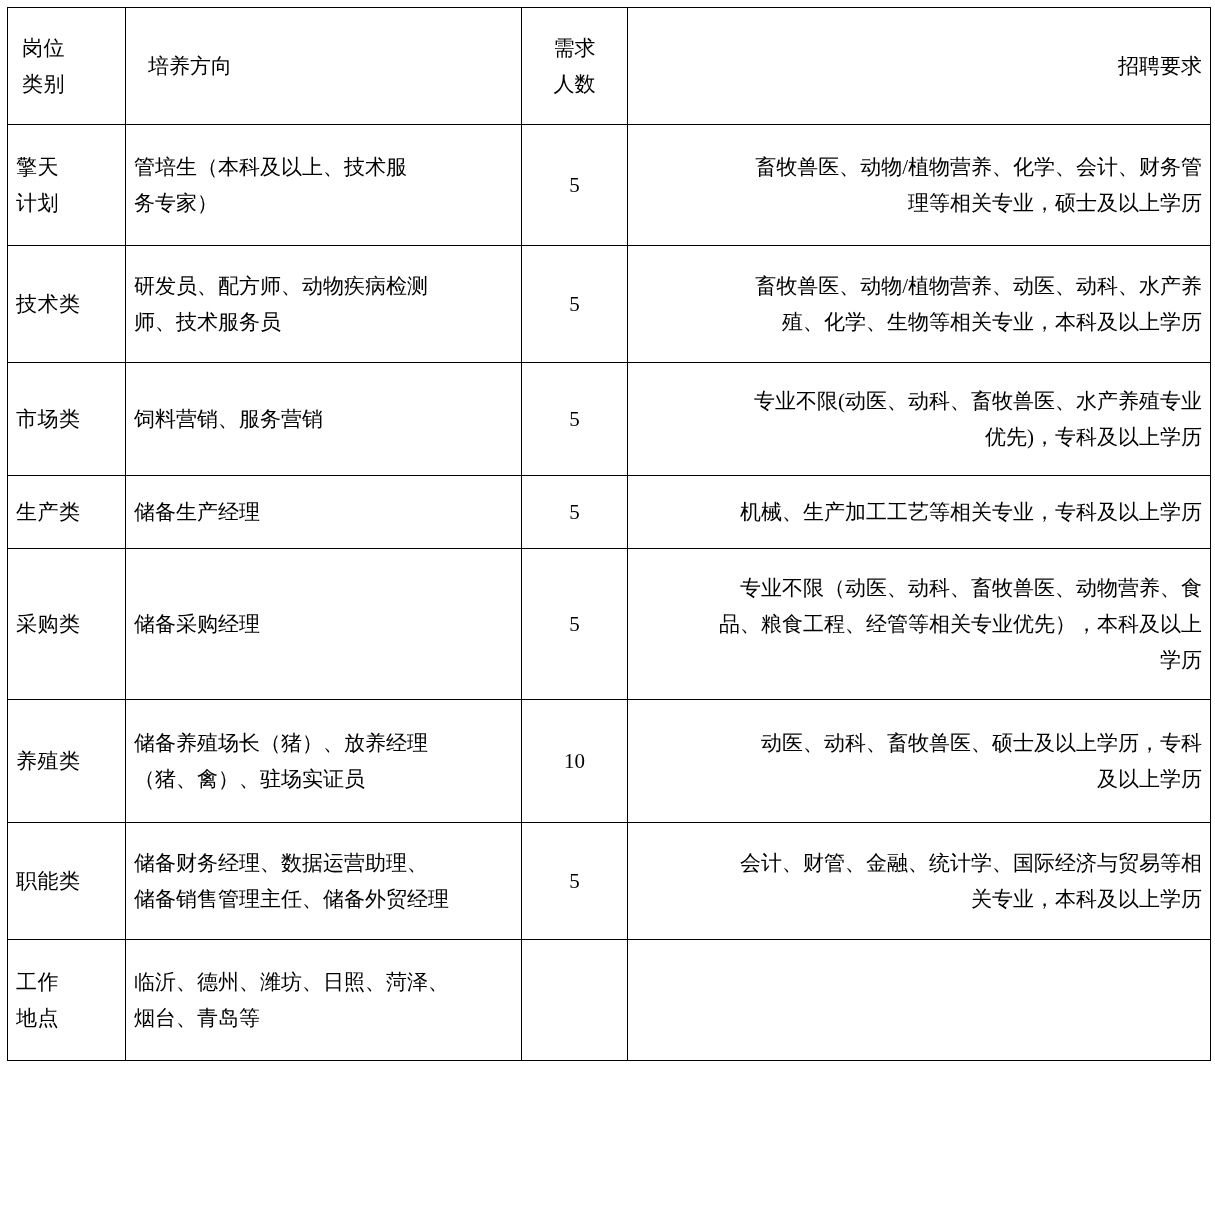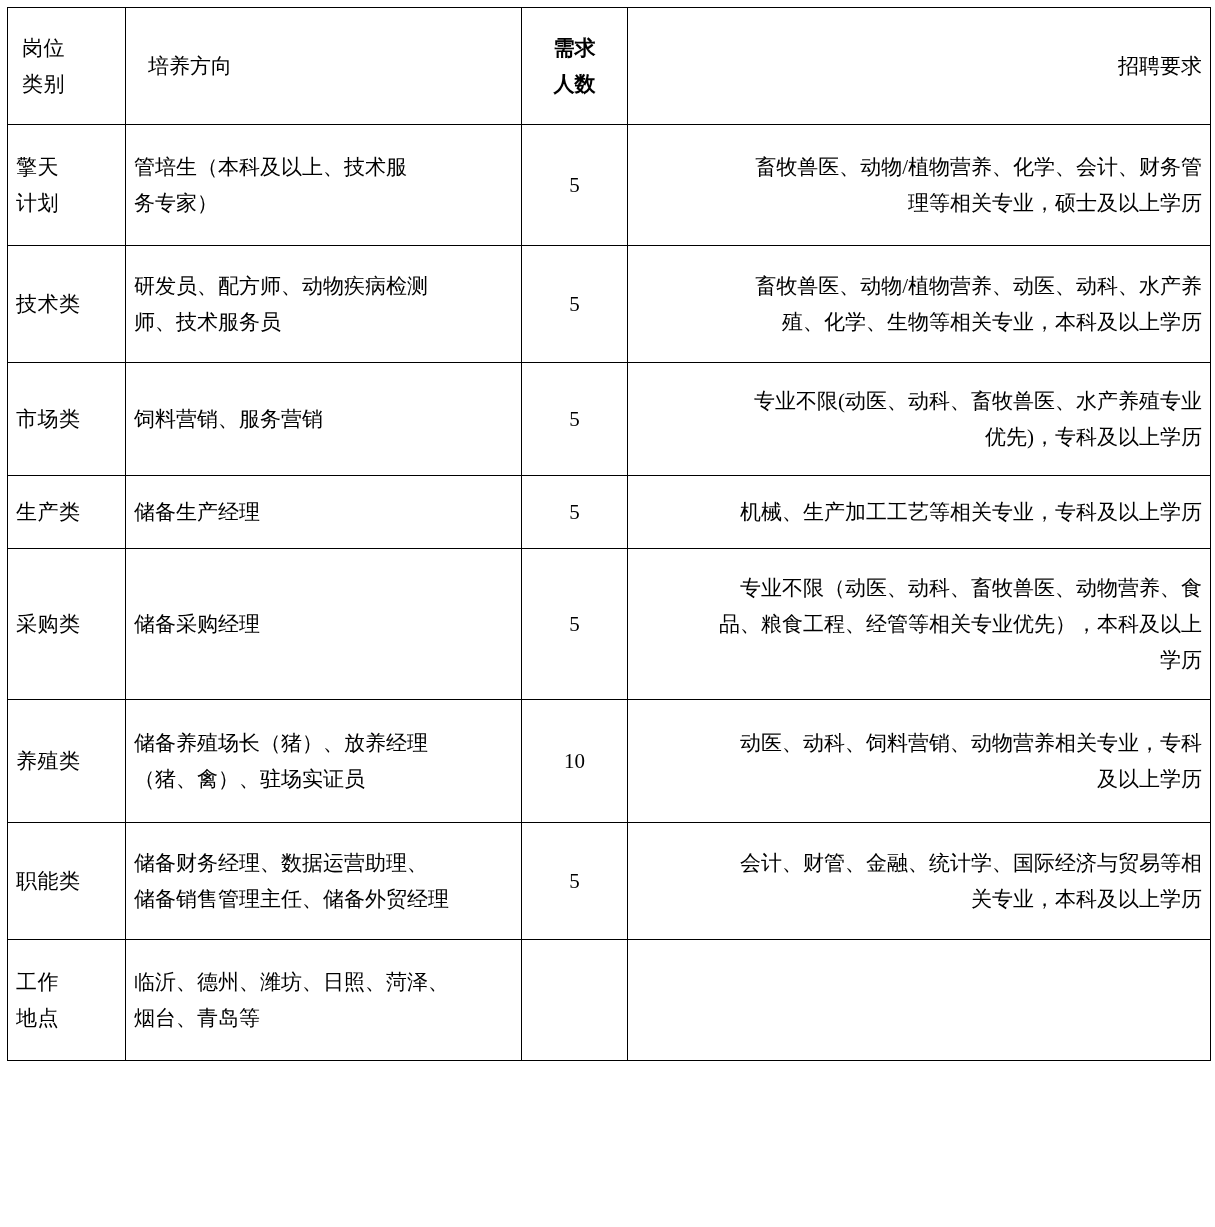--- a/index.html
+++ b/index.html
@@ -54,21 +54,21 @@
   .cell-num {
     text-align: center;
   }
   .cell-req {
     text-align: right;
     padding-left: 26px;
     padding-right: 14px;
   }
   .hdr .cell-cat { padding-left: 14px; }
   .hdr .cell-dir { padding-left: 22px; }
-  .hdr .cell-num { text-align: center; font-weight: bold; }
+  .hdr .cell-num { text-align: center; }
   .hdr .cell-req { padding-left: 26px; }
   .nowrapline { white-space: pre-line; }
 
   .row-h1 td { height: 104px; }
   .row-h2 td { height: 108px; }
   .row-h3 td { height: 104px; }
   .row-h4 td { height: 100px; }
   .row-h5 td { height: 100px; }
   .row-h6 td { height: 60px; }
   .row-h7 td { height: 138px; font-family: Liberation Serif, serif; }
@@ -139,21 +139,21 @@
         <td class="cell-req nowrapline">专业不限（动医、动科、畜牧兽医、动物营养、食
 品、粮食工程、经管等相关专业优先），本科及以上
 学历</td>
       </tr>
 
       <tr class="row-h8">
         <td class="cell-cat nowrapline">养殖类</td>
         <td class="cell-dir nowrapline">储备养殖场长（猪）、放养经理
 （猪、禽）、驻场实证员</td>
         <td class="cell-num nowrapline">10</td>
-        <td class="cell-req nowrapline">动医、动科、饲料营销、动物营养相关专业，专科
+        <td class="cell-req nowrapline">动医、动科、畜牧兽医、硕士及以上学历，专科
 及以上学历</td>
       </tr>
 
       <tr class="row-h9">
         <td class="cell-cat nowrapline">职能类</td>
         <td class="cell-dir nowrapline">储备财务经理、数据运营助理、
 储备销售管理主任、储备外贸经理</td>
         <td class="cell-num nowrapline">5</td>
         <td class="cell-req nowrapline">会计、财管、金融、统计学、国际经济与贸易等相
 关专业，本科及以上学历</td>

